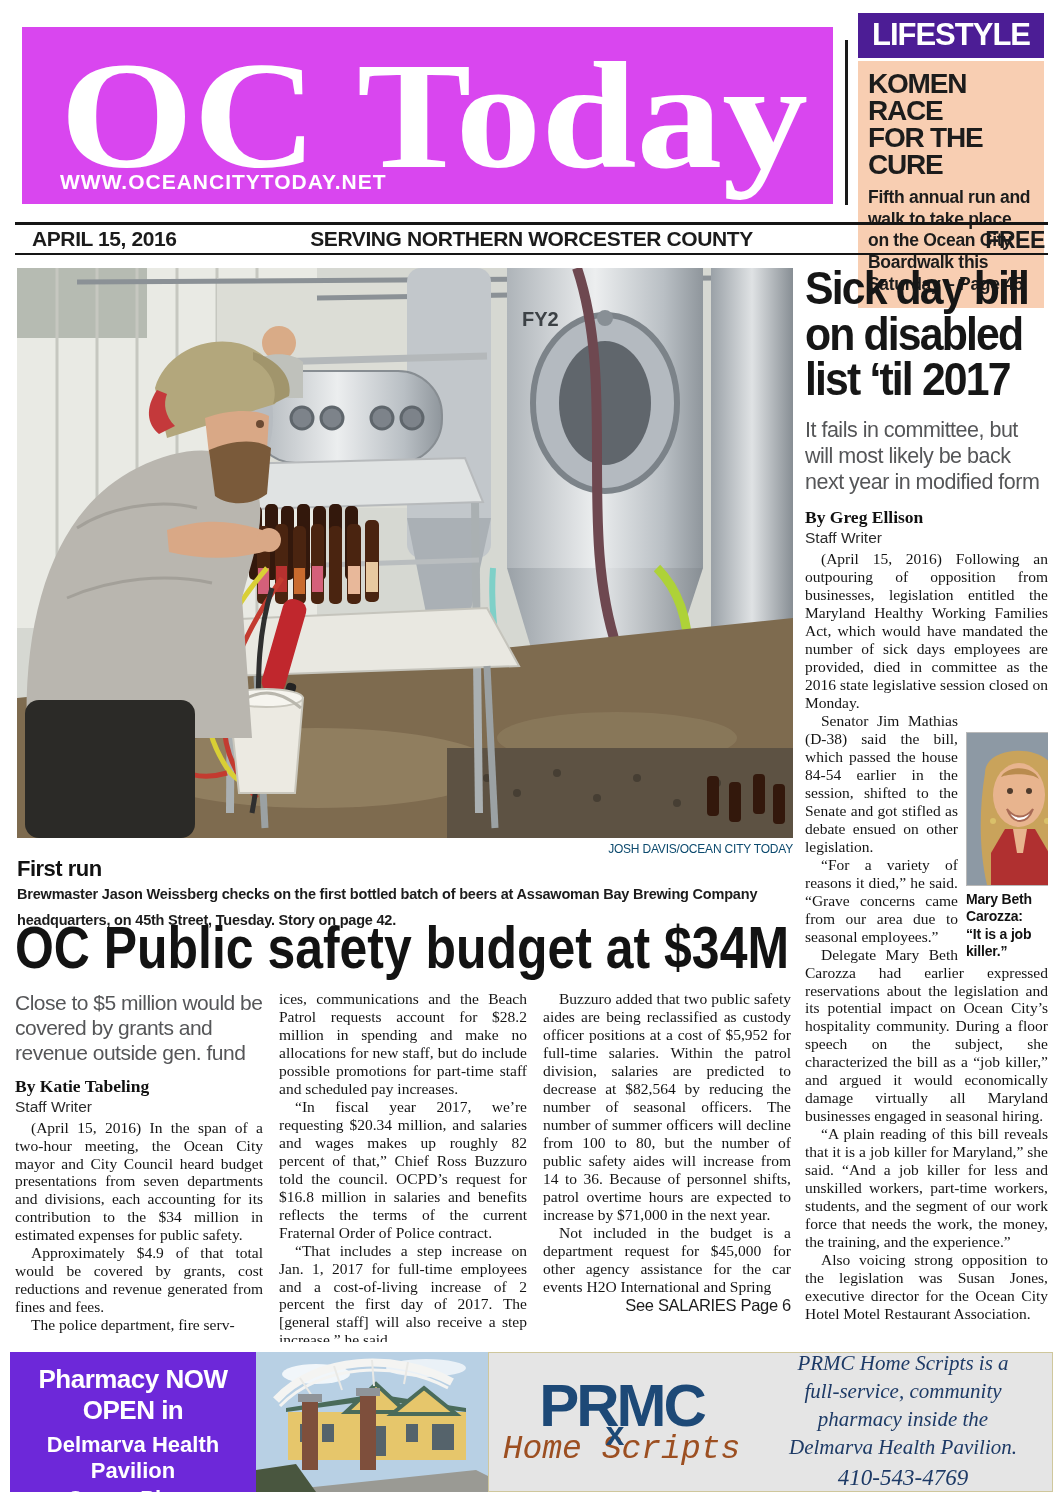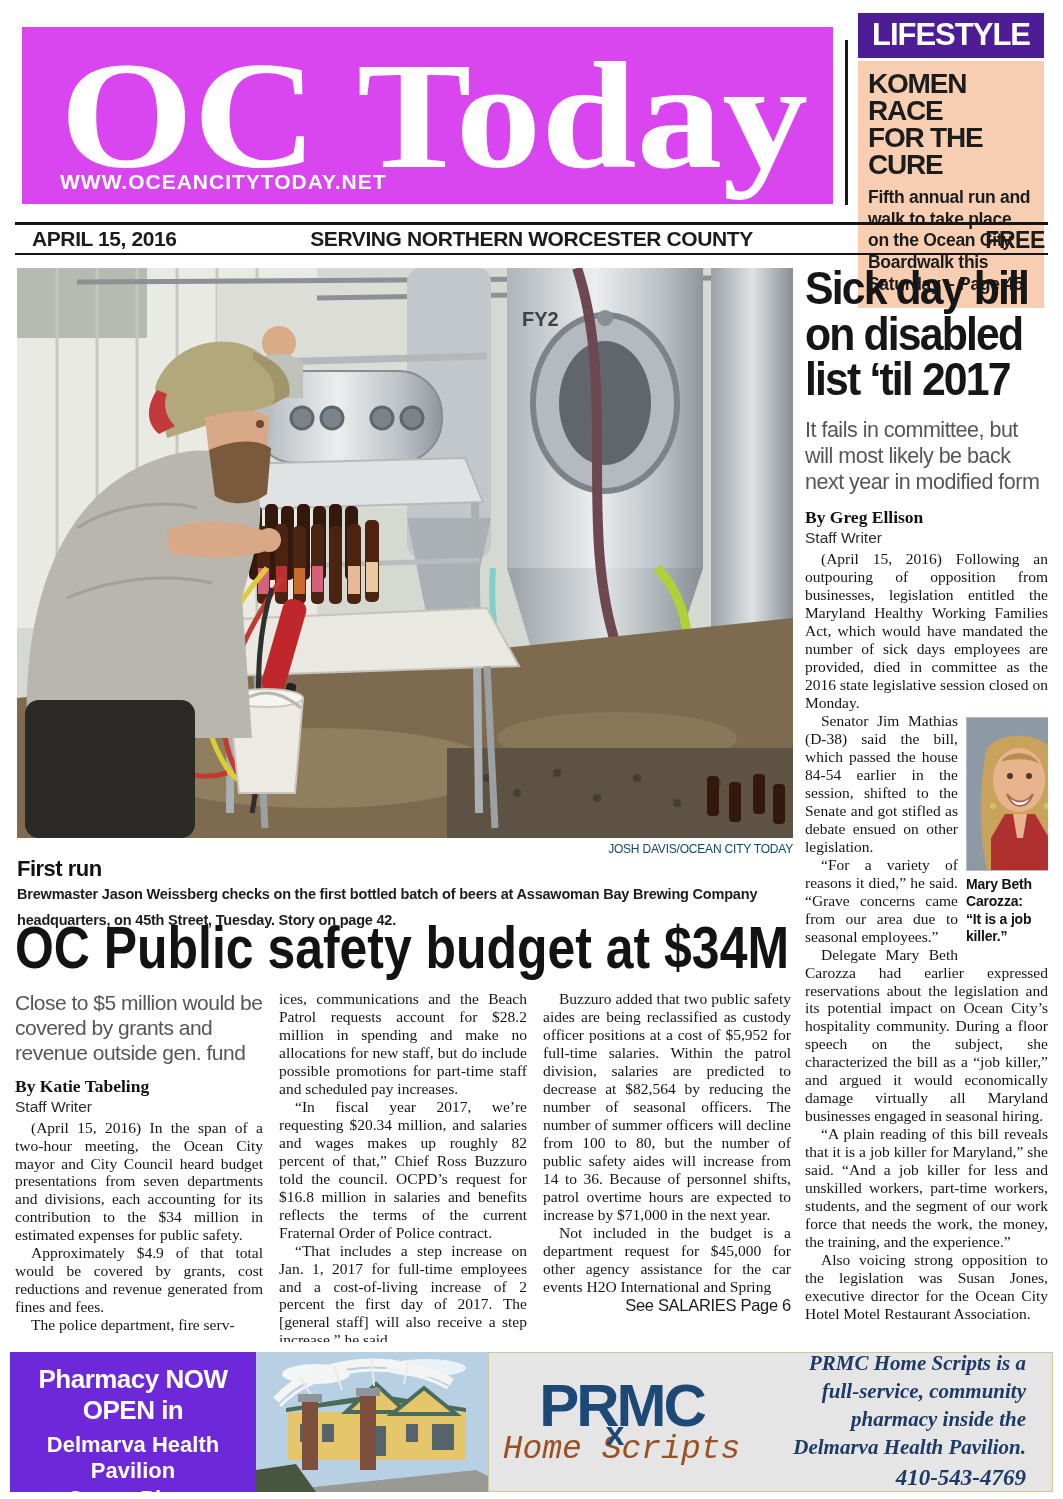--- a/index.html
+++ b/index.html
@@ -51,42 +51,42 @@
   .body-text p{font-family:"Liberation Serif",serif;font-size:15.5px;line-height:1.16;
                text-align:justify;margin:0;text-indent:16px;color:#141414;}
   .body-text p.cont{text-indent:0;}
   .jump{font-size:16.5px;letter-spacing:-.3px;text-align:right;margin-top:1px;color:#1b1b1b;}
 
   
   .side-rail{position:absolute;left:805px;top:266px;width:243px;height:1062px;overflow:hidden;}
   .side-headline div{font-weight:bold;font-size:46px;line-height:.99;letter-spacing:-2px;
                      white-space:nowrap;transform:scaleX(.93);transform-origin:left top;color:#161616;}
   .side-subhead{font-size:21.5px;line-height:1.22;letter-spacing:-.5px;color:#555658;margin:14px 0 12px;}
-  .inset{float:right;width:82px;margin:5px 0 2px 8px;}
+  .inset{float:right;width:82px;margin:20px 0 2px 8px;}
   .inset-photo{width:104px;height:152px;border:1px solid #b9b9b9;display:block;}
   .inset-caption{font-weight:bold;font-size:14px;line-height:1.25;letter-spacing:-.2px;margin-top:5px;}
 
   
   .ad{position:absolute;left:10px;top:1352px;width:1043px;height:140px;display:flex;}
   .ad-left{width:246px;background:#6d28d9;color:#fff;text-align:center;padding-top:12px;box-sizing:border-box;}
   .ad-l1{font-weight:bold;font-size:26px;letter-spacing:-.5px;}
   .ad-l2{font-weight:bold;font-size:22px;margin-top:6px;}
   .ad-l3{font-weight:bold;font-size:22px;margin-top:2px;}
   .ad-photo{width:232px;height:140px;}
   .ad-right{flex:1;background:#e5e5e5;border:1px solid #cfc79c;box-sizing:border-box;
             display:flex;align-items:center;}
   .prmc-block{width:265px;text-align:center;}
   .prmc-line{font-weight:bold;font-size:60px;letter-spacing:-3px;color:#1d4977;line-height:.9;
              display:inline-block;position:relative;}
   .rx{position:relative;display:inline-block;}
   .rx .x{position:absolute;right:-8px;bottom:-16px;font-size:34px;letter-spacing:0;color:#1d4977;}
   .home-scripts{font-family:Liberation Mono, monospace;font-style:italic;font-size:33px;
                 color:#9c4f21;margin-top:0;line-height:1;}
-  .ad-copy{flex:1;text-align:right;font-family:"Liberation Serif",serif;font-style:italic;
-           font-weight:bold;color:#1d3a66;font-size:21px;line-height:1.32;padding:0 26px;}
+  .ad-copy{flex:1;text-align:center;font-family:"Liberation Serif",serif;font-style:italic;
+           font-weight:normal;color:#1d3a66;font-size:21px;line-height:1.32;padding:0 26px;}
   .ad-phone{font-size:23px;margin-top:2px;}
 </style>
 </head>
 <body>
 
 <div class="page">
 
   <div class="masthead">
     <svg width="811" height="177">
       <text x="38" y="140" fill="#ffffff" font-family="Liberation Serif, serif" font-weight="bold" font-size="152" textLength="748" lengthAdjust="spacingAndGlyphs">OC Today</text>

